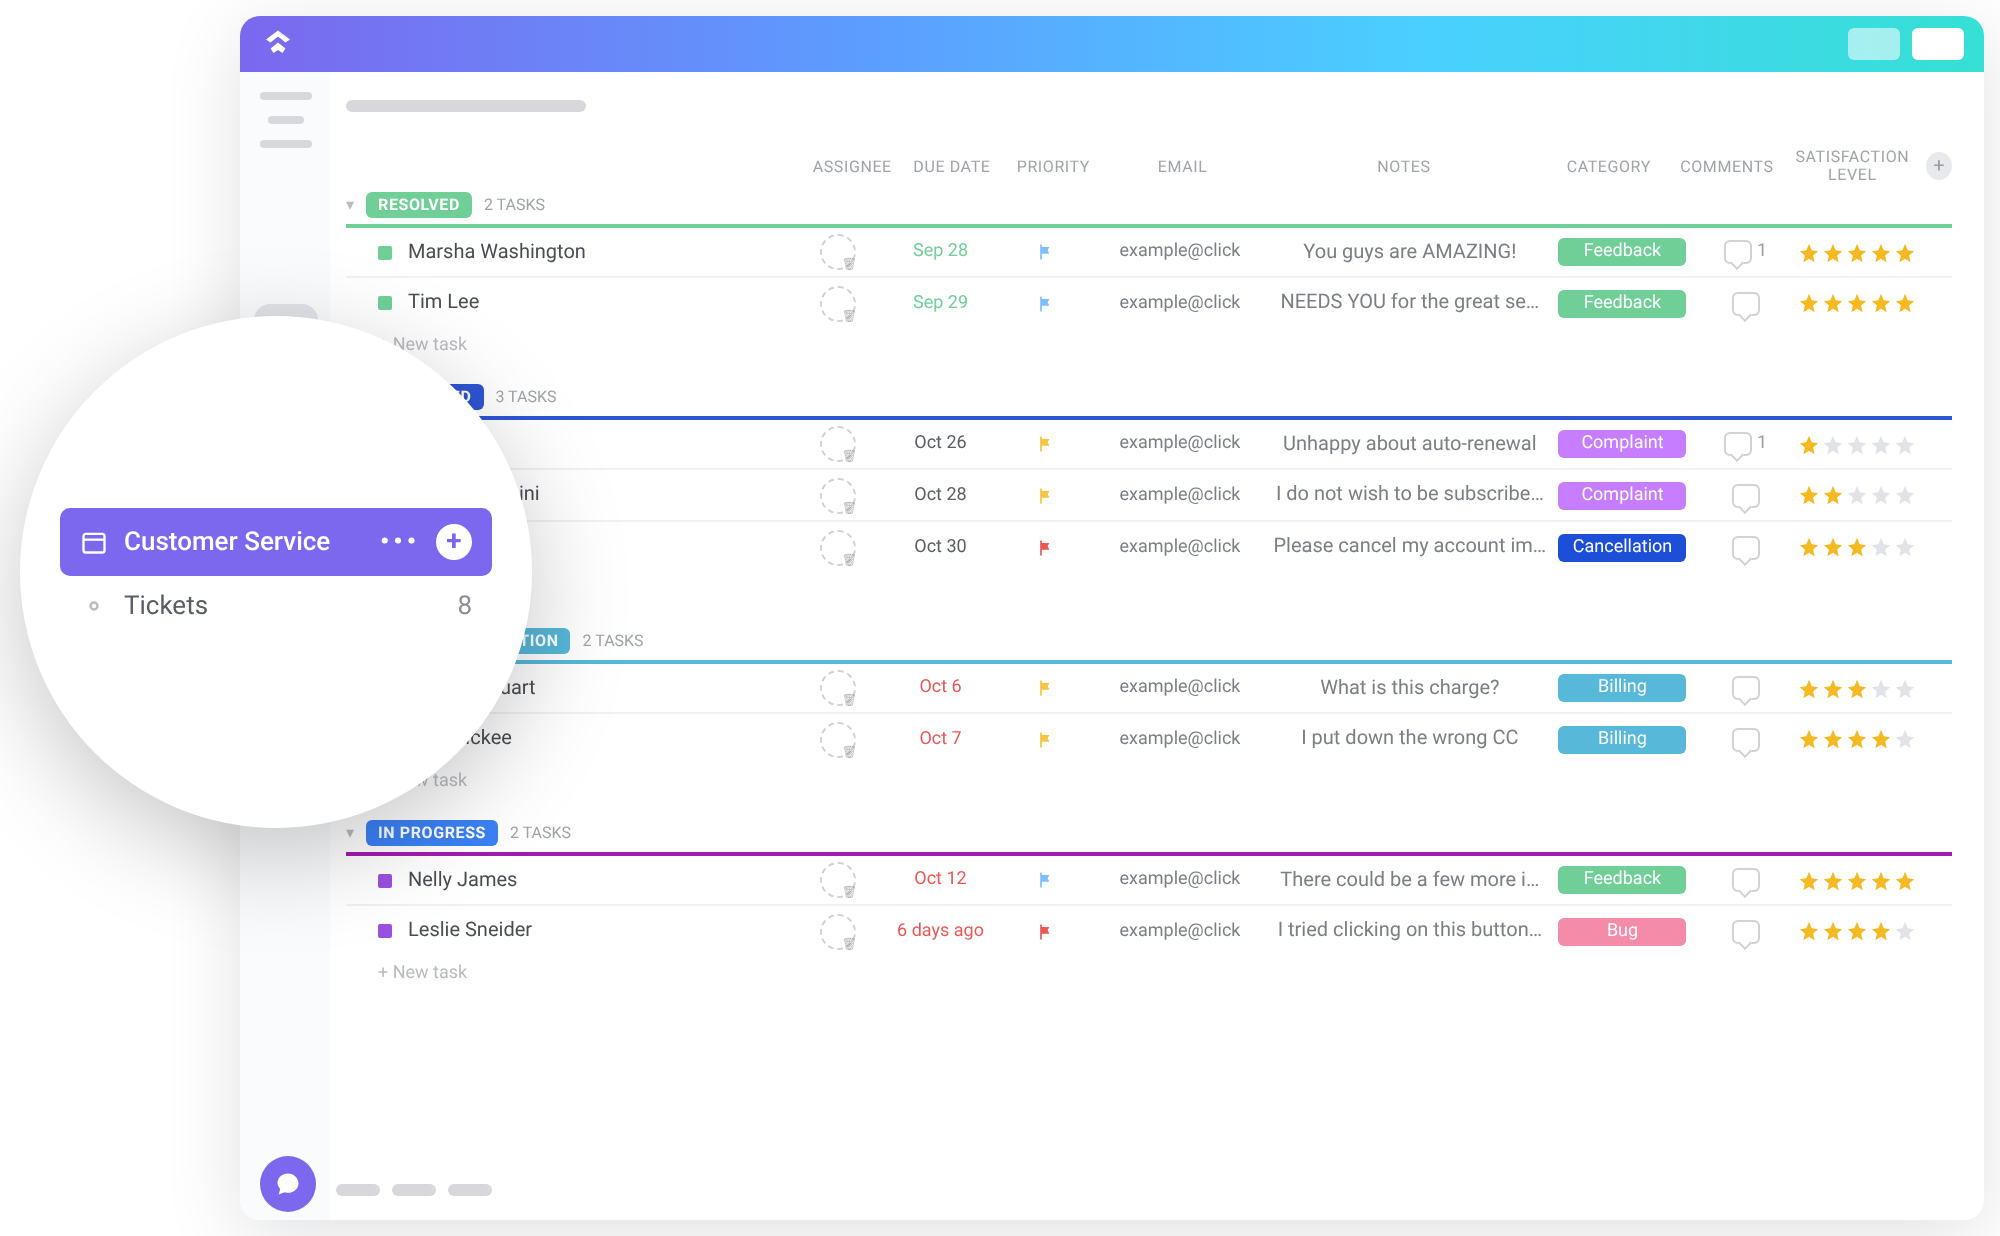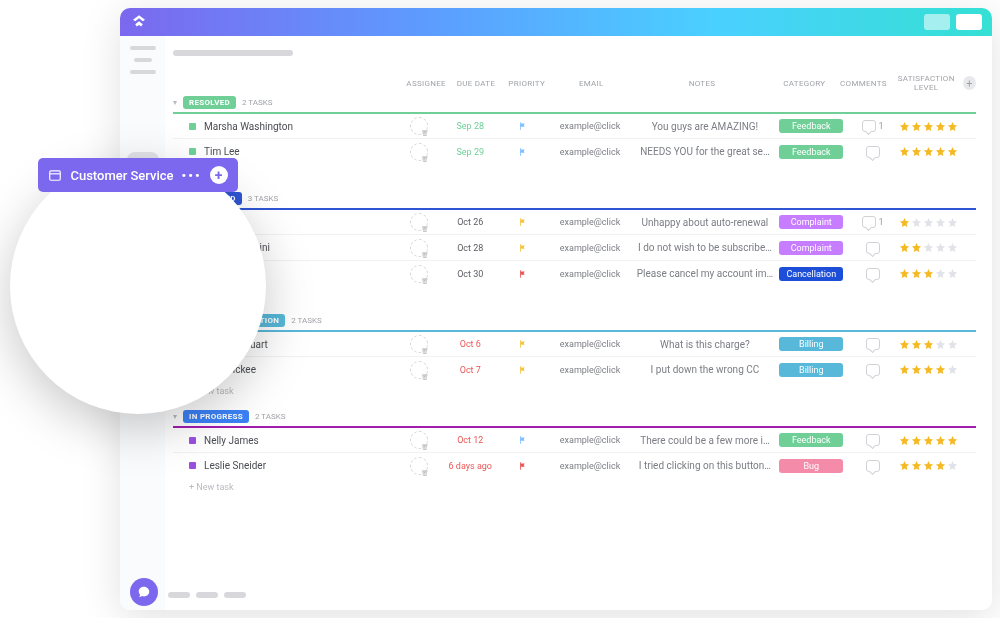--- a/index.html
+++ b/index.html
@@ -41,21 +41,21 @@
 .c-comments{width:56px;display:flex;justify-content:center;align-items:center;gap:3px;font-size:9px;color:#9b9da2}
 .c-stars{width:80px;display:flex;gap:1px}
 .catpill{font-size:9px;color:#fff;padding:2px 0;border-radius:3px;width:64px;text-align:center}
 .assignee-dots{width:18px;height:18px;border-radius:50%;border:1px dashed #d0d2d6;display:flex;align-items:center;justify-content:center;position:relative}
 .assignee-dots:after{content:"🗑";font-size:6px;position:absolute;bottom:-2px;right:-2px;opacity:0.4}
 .star{width:11px;height:11px}
 .newtask{font-size:9px;color:#b9bbc0;padding:4px 0 0 16px}
 .commentbubble{width:14px;height:12px;border:1px solid #d0d2d6;border-radius:3px;position:relative}
 .commentbubble:after{content:"";position:absolute;bottom:-3px;left:3px;width:4px;height:4px;border-right:1px solid #d0d2d6;border-bottom:1px solid #d0d2d6;transform:rotate(45deg);background:#fff}
 
-.zoom{position:absolute;left:10px;top:158px;width:256px;height:256px;border-radius:50%;background:#fff;box-shadow:0 14px 50px rgba(0,0,0,0.22);display:flex;flex-direction:row;align-items:stretch;justify-content:center;padding:0 20px}
+.zoom{position:absolute;left:10px;top:158px;width:256px;height:256px;border-radius:50%;background:#fff;box-shadow:0 14px 50px rgba(0,0,0,0.22);display:flex;flex-direction:column;align-items:stretch;justify-content:center;padding:0 20px}
 .zoom-row1{background:#7B68EE;color:#fff;border-radius:5px;height:34px;display:flex;align-items:center;padding:0 10px;font-size:13px;font-weight:500;gap:8px}
 .zoom-row1 .dots{margin-left:auto;letter-spacing:2px;font-weight:700}
 .zoom-row1 .plus{width:18px;height:18px;background:#fff;border-radius:50%;color:#7B68EE;display:flex;align-items:center;justify-content:center;font-weight:700;font-size:14px}
 .zoom-row2{height:30px;display:flex;align-items:center;padding:0 10px;font-size:13px;color:#5a5d63;gap:8px}
 .zoom-row2 .count{margin-left:auto;color:#8b8e94}
 .zi{width:14px;height:14px}
 
 .hc-assignee{width:48px;text-align:center;margin-left:231px}
 .hc-date{width:60px;text-align:center}
 .hc-priority{width:50px;text-align:center}
@@ -490,13 +490,20 @@
 <div class="zoom">
   <div class="zoom-row1">
     <svg class="zi" viewBox="0 0 24 24" fill="#fff">
         <rect x="3" y="5" width="18" height="16" rx="2" fill="none" stroke="#fff" stroke-width="2"></rect>
         <line x1="3" y1="10" x2="21" y2="10" stroke="#fff" stroke-width="2"></line>
       </svg>
     <span>Customer Service</span>
     <span class="dots">•••</span>
     <span class="plus">+</span>
   </div>
+  <div class="zoom-row2">
+    <svg class="zi" viewBox="0 0 24 24" fill="none" stroke="#b9bbc0" stroke-width="2">
+        <circle cx="12" cy="12" r="3"></circle>
+      </svg>
+    <span>Tickets</span>
+    <span class="count">8</span>
+  </div>
 </div>
 
 </body></html>

